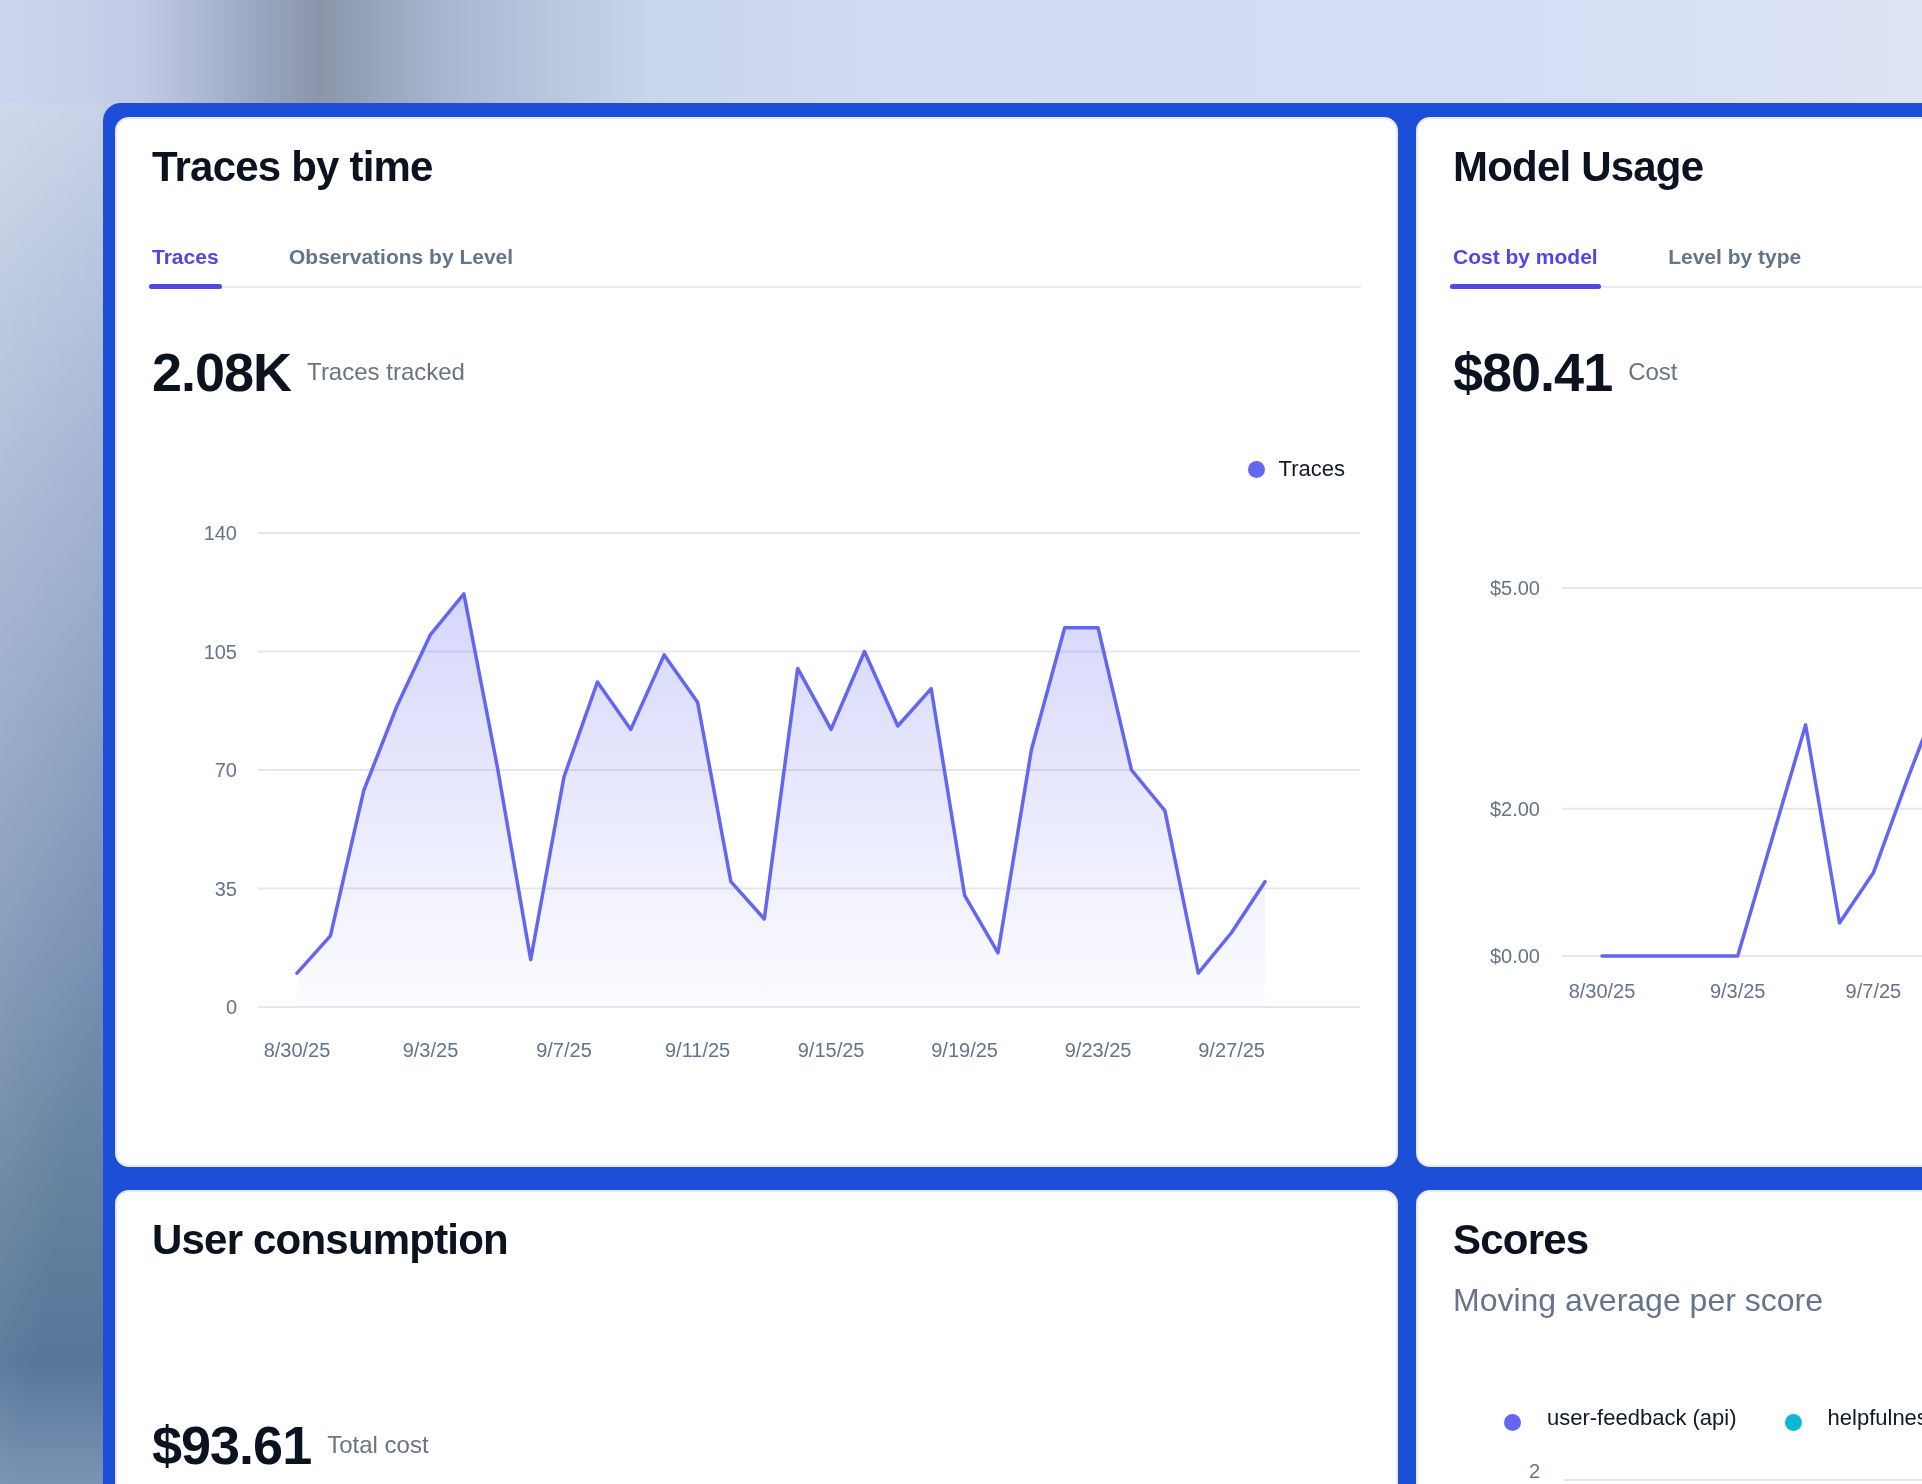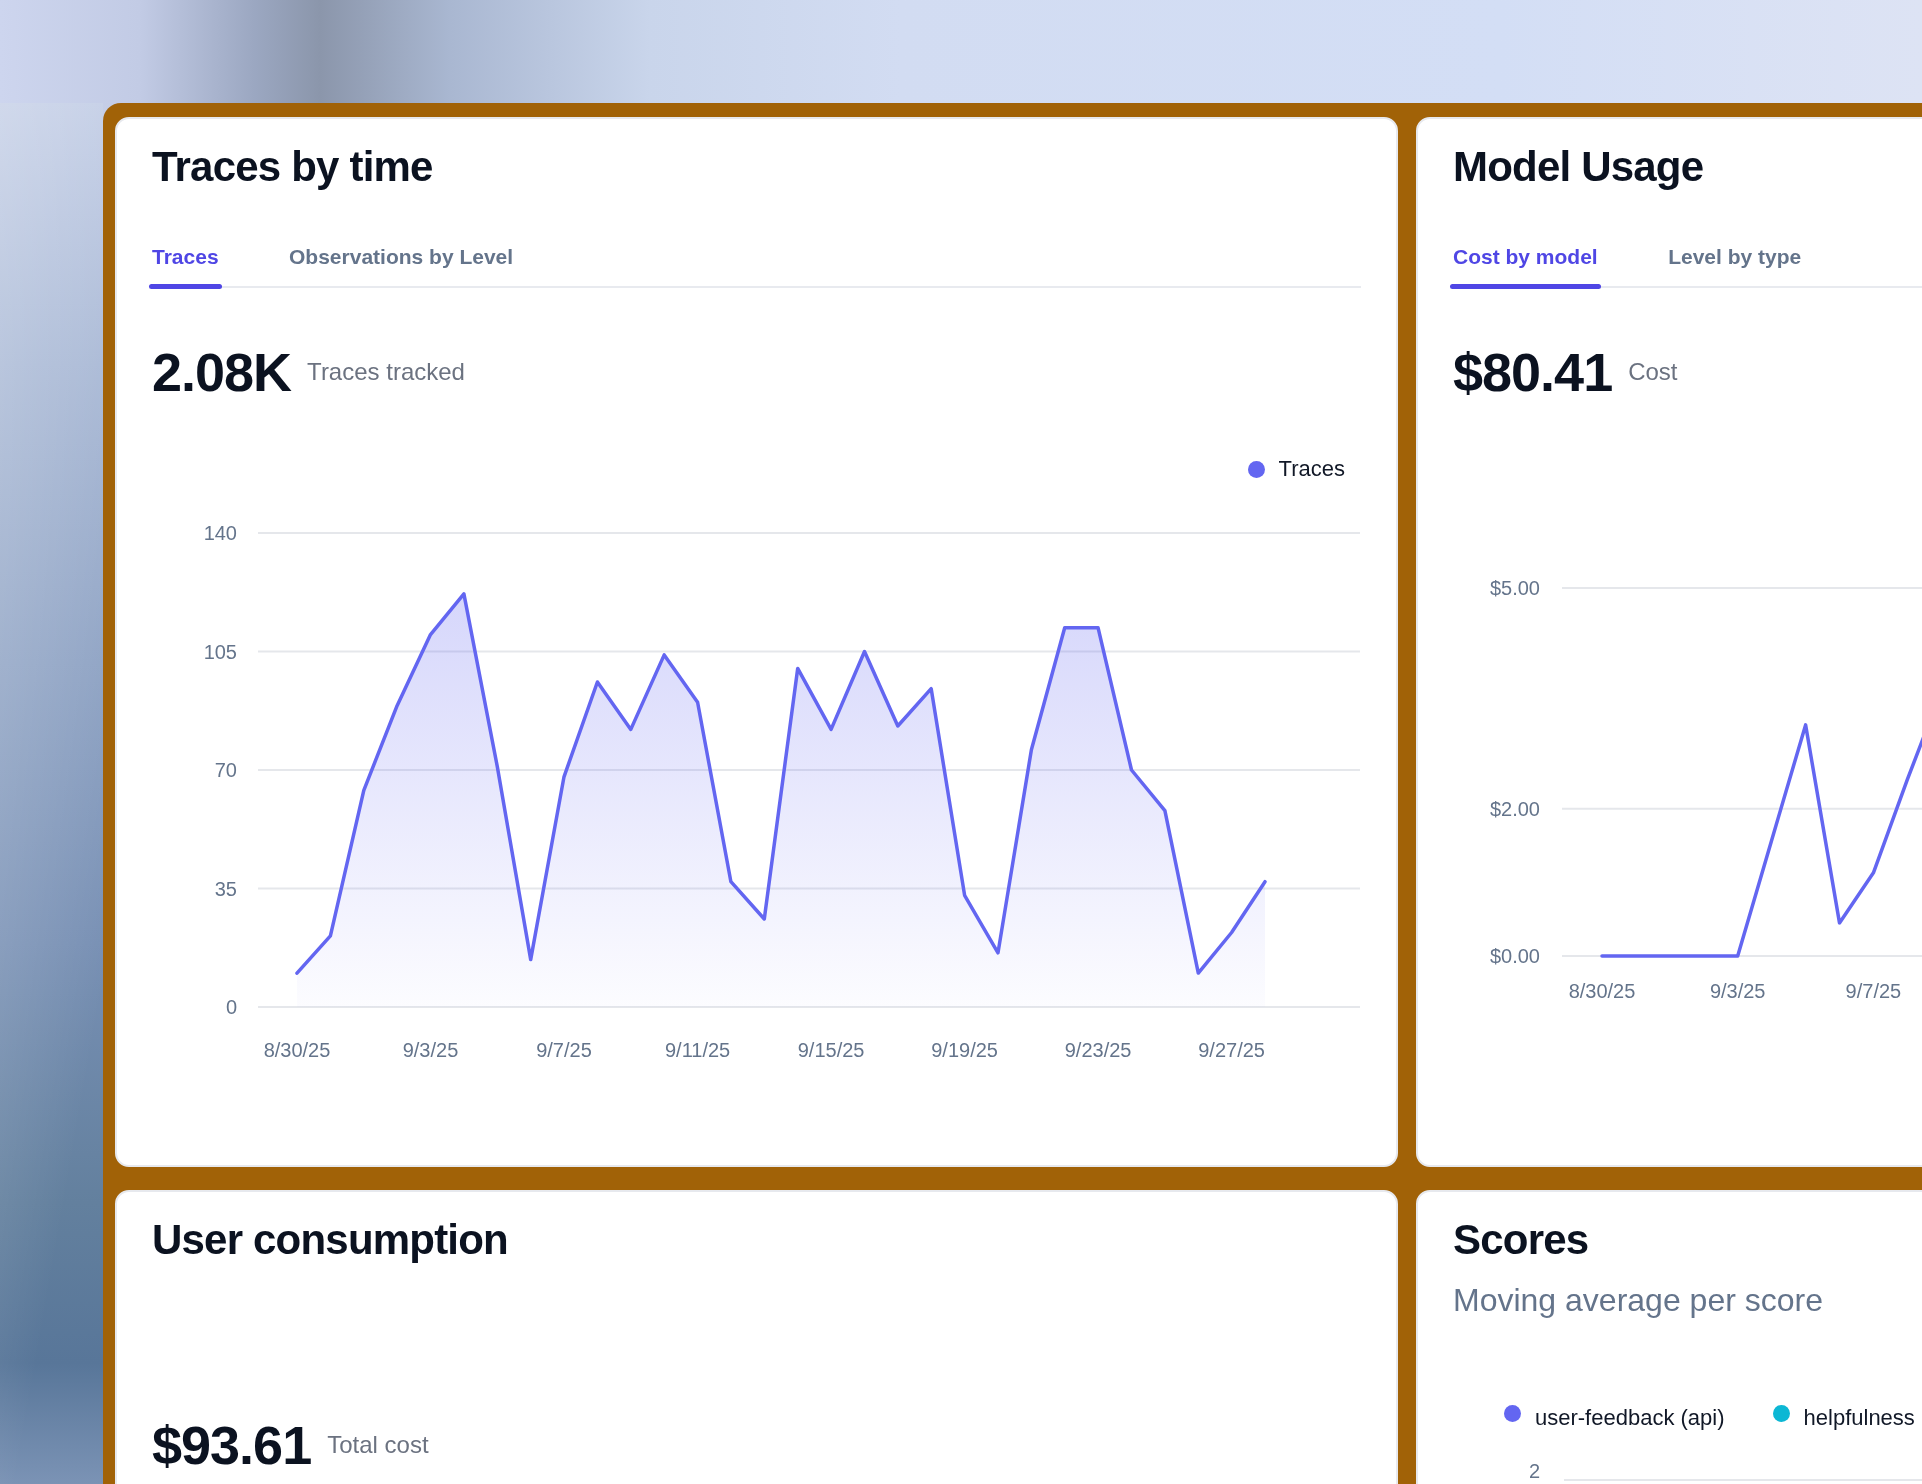--- a/index.html
+++ b/index.html
@@ -17,21 +17,21 @@
   .bg-left{
     position:absolute;left:0;top:103px;width:103px;height:1381px;
     background:
       linear-gradient(100deg,rgba(255,255,255,.30),rgba(255,255,255,0) 75%),
       linear-gradient(to bottom,
         #bcc8e3 0px,#a2b3d2 260px,#8ba0c2 560px,#7890b4 840px,
         #63809e 1100px,#587699 1260px,#7b93b5 100%);
   }
   .surface{
     position:absolute;left:103px;top:103px;width:1819px;height:1381px;
-    background:#a16207;border-top-left-radius:18px;
+    background:#1d4ed8;border-top-left-radius:18px;
   }
   .card{
     position:absolute;background:#ffffff;
     border:2px solid #e7e9ee;border-radius:14px;
   }
   #card-traces{left:12px;top:14px;width:1279px;height:1046px}
   #card-model{left:1313px;top:14px;width:580px;height:1046px}
   #card-user{left:12px;top:1087px;width:1279px;height:620px}
   #card-scores{left:1313px;top:1087px;width:580px;height:620px}
 
@@ -57,21 +57,21 @@
 
   .stat{position:absolute;top:222px;left:35px;display:flex;align-items:center;gap:16px;white-space:nowrap}
   .stat-value{font-size:54px;font-weight:700;letter-spacing:-1px;color:#0b1220}
   .stat-label{font-size:24px;color:#6b7280}
 
   .chart-svg{position:absolute;left:0;top:0}
   svg text{font-family:"Liberation Sans",sans-serif;font-size:20px;fill:#64748b}
 
   .legend{position:absolute;display:flex;align-items:center;font-size:22px;color:#111827;white-space:nowrap}
   .legend .dot{width:17px;height:17px;border-radius:50%;display:inline-block;flex:none}
-  .legend-item{display:flex;align-items:flex-start;gap:14px}
+  .legend-item{display:flex;align-items:flex-end;gap:26px}
   #legend-traces{top:337px;right:51px;gap:14px}
   #legend-scores{top:213px;left:86px;gap:48px}
 
   .scores-tick-label{
     position:absolute;top:268px;left:0;width:122px;text-align:right;
     font-size:20px;color:#64748b;
   }
   .scores-gridline{position:absolute;top:287px;left:146px;right:0;height:2px;background:#e5e7eb}
 </style>
 </head>

